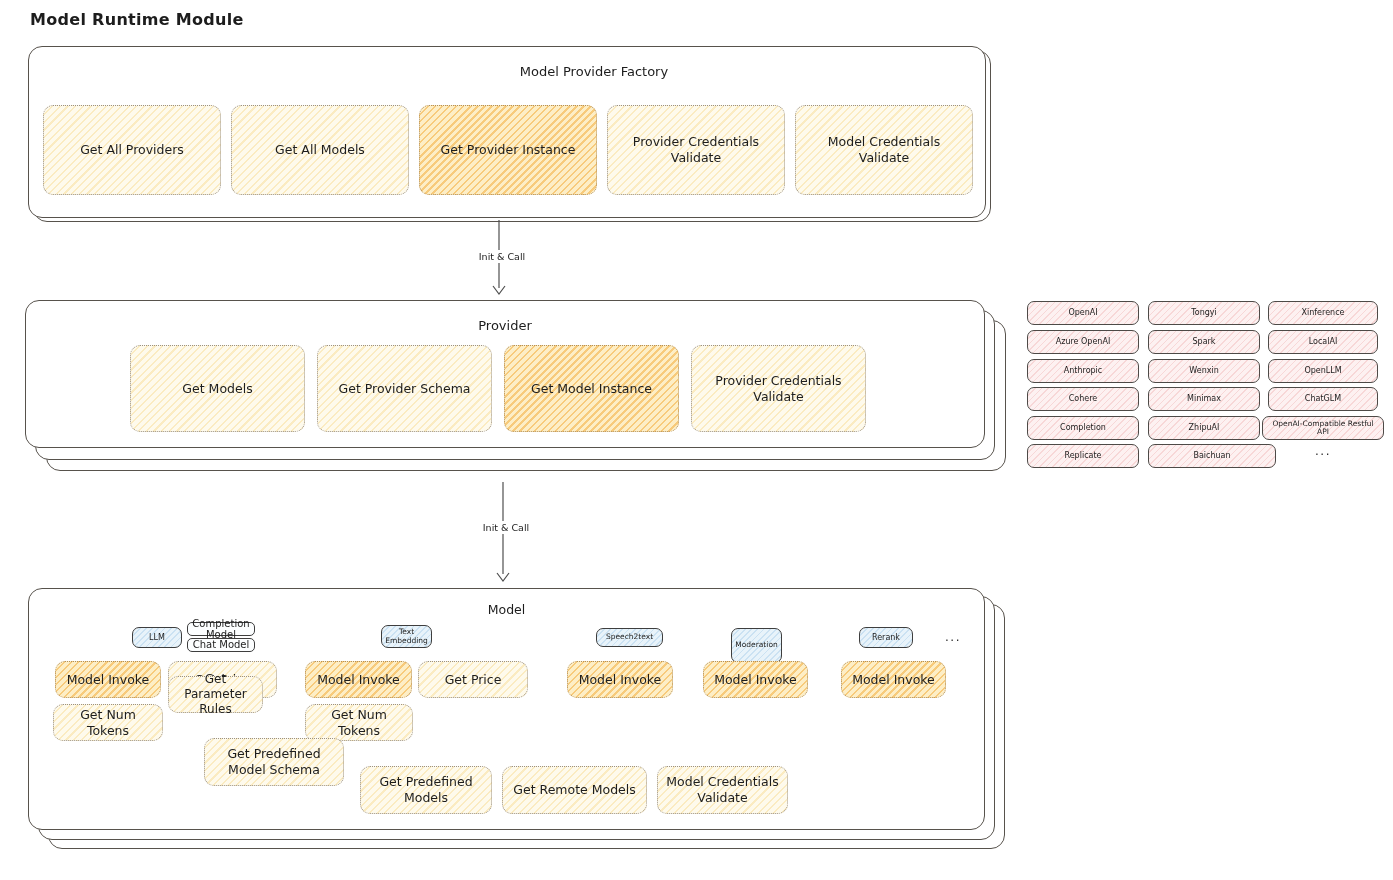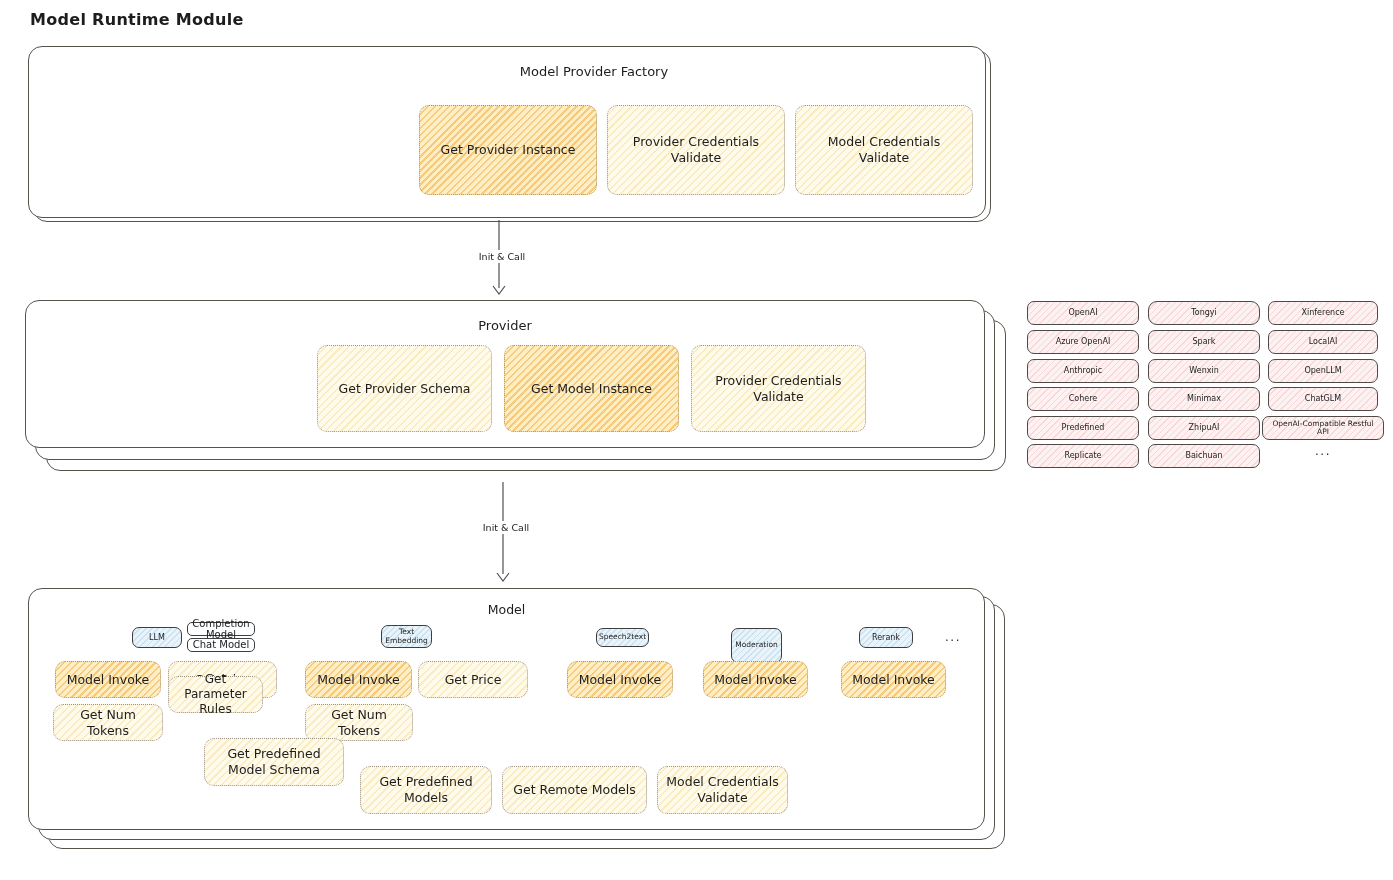--- a/index.html
+++ b/index.html
@@ -57,52 +57,55 @@
 <body>
 
 <div class="canvas">
 
   <div class="page-title">Model Runtime Module</div>
 
   <div class="sheet" style="left:33px; top:50px; width:958px; height:172px;"></div>
   <div class="sheet" style="left:28px; top:46px; width:958px; height:172px;"></div>
   <div class="frame-title" style="left:28px; top:64px; width:1132px;">Model Provider Factory</div>
 
+  <div class="btn" style="left:43px;  top:105px; width:178px; height:90px;">Get All Providers</div>
+  <div class="btn" style="left:231px; top:105px; width:178px; height:90px;">Get All Models</div>
   <div class="btn hl" style="left:419px; top:105px; width:178px; height:90px;">Get Provider Instance</div>
   <div class="btn" style="left:607px; top:105px; width:178px; height:90px;">Provider Credentials Validate</div>
   <div class="btn" style="left:795px; top:105px; width:178px; height:90px;">Model Credentials Validate</div>
 
   <svg class="arrow" style="left:490px; top:220px;" width="18" height="76">
     <line x1="9" y1="0" x2="9" y2="68" stroke="#4f4f4f" stroke-width="1.2"></line>
     <polyline points="3,66 9,74 15,66" fill="none" stroke="#4f4f4f" stroke-width="1.2"></polyline>
   </svg>
   <div class="arrow-label" style="left:462px; top:250px; width:74px;">Init &amp; Call</div>
 
   <div class="sheet" style="left:46px; top:320px; width:960px; height:151px;"></div>
   <div class="sheet" style="left:35px; top:310px; width:960px; height:150px;"></div>
   <div class="sheet" style="left:25px; top:300px; width:960px; height:148px;"></div>
   <div class="frame-title" style="left:25px; top:318px; width:960px;">Provider</div>
 
+  <div class="btn" style="left:130px; top:345px; width:175px; height:87px;">Get Models</div>
   <div class="btn" style="left:317px; top:345px; width:175px; height:87px;">Get Provider Schema</div>
   <div class="btn hl" style="left:504px; top:345px; width:175px; height:87px;">Get Model Instance</div>
   <div class="btn" style="left:691px; top:345px; width:175px; height:87px;">Provider Credentials Validate</div>
 
   <div class="pink" style="left:1027px; top:301px; width:112px; height:24px;">OpenAI</div>
   <div class="pink" style="left:1027px; top:330px; width:112px; height:24px;">Azure OpenAI</div>
   <div class="pink" style="left:1027px; top:359px; width:112px; height:24px;">Anthropic</div>
   <div class="pink" style="left:1027px; top:387px; width:112px; height:24px;">Cohere</div>
-  <div class="pink" style="left:1027px; top:416px; width:112px; height:24px;">Predefined</div>
+  <div class="pink" style="left:1027px; top:416px; width:112px; height:24px;">Completion</div>
   <div class="pink" style="left:1027px; top:444px; width:112px; height:24px;">Replicate</div>
 
-  <div class="pink" style="left:1148px; top:301px; width:112px; height:24px;border-radius:9px;">Tongyi</div>
+  <div class="pink" style="left:1148px; top:301px; width:112px; height:24px;">Tongyi</div>
   <div class="pink" style="left:1148px; top:330px; width:112px; height:24px;">Spark</div>
   <div class="pink" style="left:1148px; top:359px; width:112px; height:24px;">Wenxin</div>
   <div class="pink" style="left:1148px; top:387px; width:112px; height:24px;">Minimax</div>
   <div class="pink" style="left:1148px; top:416px; width:112px; height:24px;">ZhipuAI</div>
-  <div class="pink" style="left:1148px; top:444px; width:112px; height:24px;">Baichuan</div>
+  <div class="pink" style="left:1148px; top:444px; width:128px; height:24px;">Baichuan</div>
 
   <div class="pink" style="left:1268px; top:301px; width:110px; height:24px;">Xinference</div>
   <div class="pink" style="left:1268px; top:330px; width:110px; height:24px;">LocalAI</div>
   <div class="pink" style="left:1268px; top:359px; width:110px; height:24px;">OpenLLM</div>
   <div class="pink" style="left:1268px; top:387px; width:110px; height:24px;">ChatGLM</div>
   <div class="pink" style="left:1262px; top:416px; width:122px; height:24px; font-size:7.5px;">OpenAI-Compatible Restful API</div>
   <div class="dots" style="left:1268px; top:444px; width:110px; text-align:center;">...</div>
 
   <svg class="arrow" style="left:494px; top:482px;" width="18" height="100">
     <line x1="9" y1="0" x2="9" y2="92" stroke="#4f4f4f" stroke-width="1.2"></line>
@@ -112,21 +115,21 @@
 
   <div class="sheet" style="left:48px; top:604px; width:957px; height:245px;"></div>
   <div class="sheet" style="left:38px; top:596px; width:957px; height:244px;"></div>
   <div class="sheet" style="left:28px; top:588px; width:957px; height:242px;"></div>
   <div class="frame-title" style="left:28px; top:602px; width:957px; font-size:12.5px;">Model</div>
 
   <div class="tag blue" style="left:132px; top:627px; width:50px; height:21px;">LLM</div>
   <div class="tag white" style="left:187px; top:622px; width:68px; height:14px;">Completion Model</div>
   <div class="tag white" style="left:187px; top:638px; width:68px; height:14px;">Chat Model</div>
   <div class="tag blue" style="left:381px; top:625px; width:51px; height:23px; font-size:7.5px; padding:0 2px;">Text Embedding</div>
-  <div class="tag blue" style="left:596px; top:628px; width:53px; height:19px; font-size:7.5px;">Speech2text</div>
+  <div class="tag blue" style="left:596px; top:628px; width:67px; height:19px; font-size:7.5px;">Speech2text</div>
   <div class="tag blue" style="left:731px; top:628px; width:51px; height:35px; font-size:7.5px;">Moderation</div>
   <div class="tag blue" style="left:859px; top:627px; width:54px; height:21px;">Rerank</div>
   <div class="dots" style="left:945px; top:630px;">...</div>
 
   <div class="btn hl" style="left:55px;  top:661px; width:106px; height:37px;">Model Invoke</div>
   <div class="btn" style="left:168px; top:661px; width:109px; height:37px;">Get Price</div>
   <div class="btn hl" style="left:305px; top:661px; width:107px; height:37px;">Model Invoke</div>
   <div class="btn" style="left:418px; top:661px; width:110px; height:37px;">Get Price</div>
   <div class="btn hl" style="left:567px; top:661px; width:106px; height:37px;">Model Invoke</div>
   <div class="btn hl" style="left:703px; top:661px; width:105px; height:37px;">Model Invoke</div>

